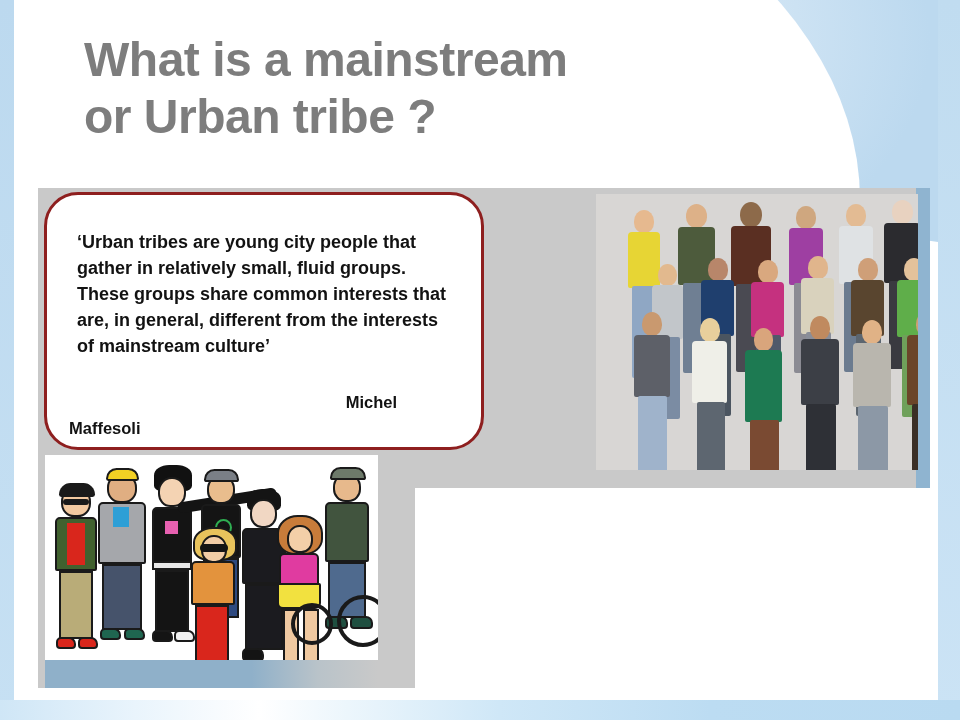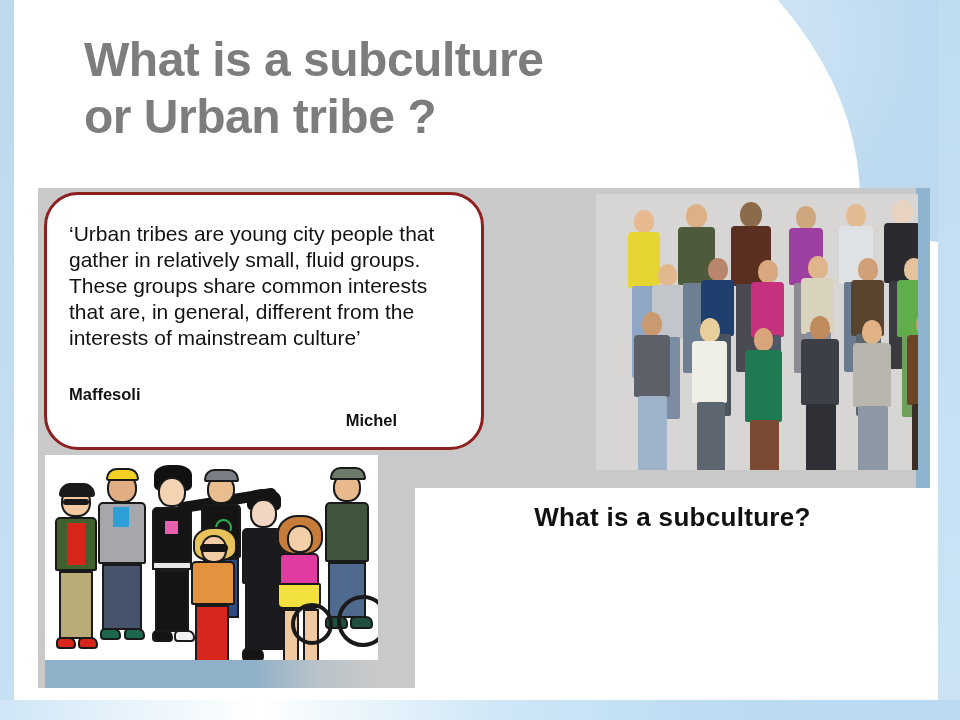--- a/index.html
+++ b/index.html
@@ -63,22 +63,22 @@
   
   #quote-box{
     position:absolute;left:44px;top:192px;width:440px;height:258px;
     background:#ffffff;
     border:3px solid #8e1f1f;
     border-radius:34px;
     box-sizing:border-box;
     padding:26px 18px 14px 22px;
   }
   #quote-text{
-    color:#121212;font-size:21px;font-weight:normal;line-height:26px;
-    margin:0;
+    color:#121212;font-size:18px;font-weight:bold;line-height:26px;
+    margin:8px;
   }
   #quote-attrib{
     margin-top:30px;color:#121212;font-size:16.5px;font-weight:bold;line-height:26px;
   }
   #attrib-first{display:block;text-align:right;padding-right:66px;}
   #attrib-second{display:block;text-align:left;}
 
   
   #crowd-image{
     position:absolute;left:596px;top:194px;width:322px;height:276px;
@@ -126,21 +126,21 @@
 
 <div id="slide">
 
   <div class="arc" id="arc-left"></div>
   <div id="white-bottom"></div>
   <div class="arc" id="arc-bottom-right"></div>
   <div id="left-edge-blue"></div>
   <div id="right-edge-blue"></div>
   <div id="bottom-strip"></div>
 
-  <div id="title">What is a subculture
+  <div id="title">What is a mainstream
 or Urban tribe ?</div>
 
   <div id="gray-panel"></div>
   <div id="gray-panel-edge"></div>
 
   <div id="crowd-image">
 
     <div class="fig" style="left:38px;top:16px;">
         <div class="head" style="left:0;top:0;width:20px;height:23px;background:#e6b98f;"></div>
         <div class="body" style="left:-6px;top:22px;width:32px;height:56px;background:#e7d534;"></div>
@@ -308,22 +308,21 @@
       <div class="shoe" style="left:17px;top:145px;width:23px;height:13px;background:#1f4f40;border:2px solid #1a1a1a;box-sizing:border-box;"></div>
     </div>
     <div style="position:absolute;left:292px;top:140px;width:44px;height:44px;border:4px solid #1a1a1a;border-radius:50%;background:transparent;"></div>
     <div style="position:absolute;left:246px;top:148px;width:34px;height:34px;border:4px solid #1a1a1a;border-radius:50%;background:transparent;"></div>
   </div>
   <div id="cartoon-shadow"></div>
 
   <div id="quote-box">
     <p id="quote-text">‘Urban tribes are young city people that gather in relatively small, fluid groups. These groups share common interests that are, in general, different from the interests of mainstream culture’</p>
     <div id="quote-attrib">
+      <span id="attrib-first">Michel</span>
       <span id="attrib-second">Maffesoli</span>
-      <span id="attrib-first">Michel</span>
     </div>
   </div>
 
   <div id="definition-panel">
-    <div id="definition-heading">What is a subculture?</div>
   </div>
 
 </div>
 
 </body></html>

